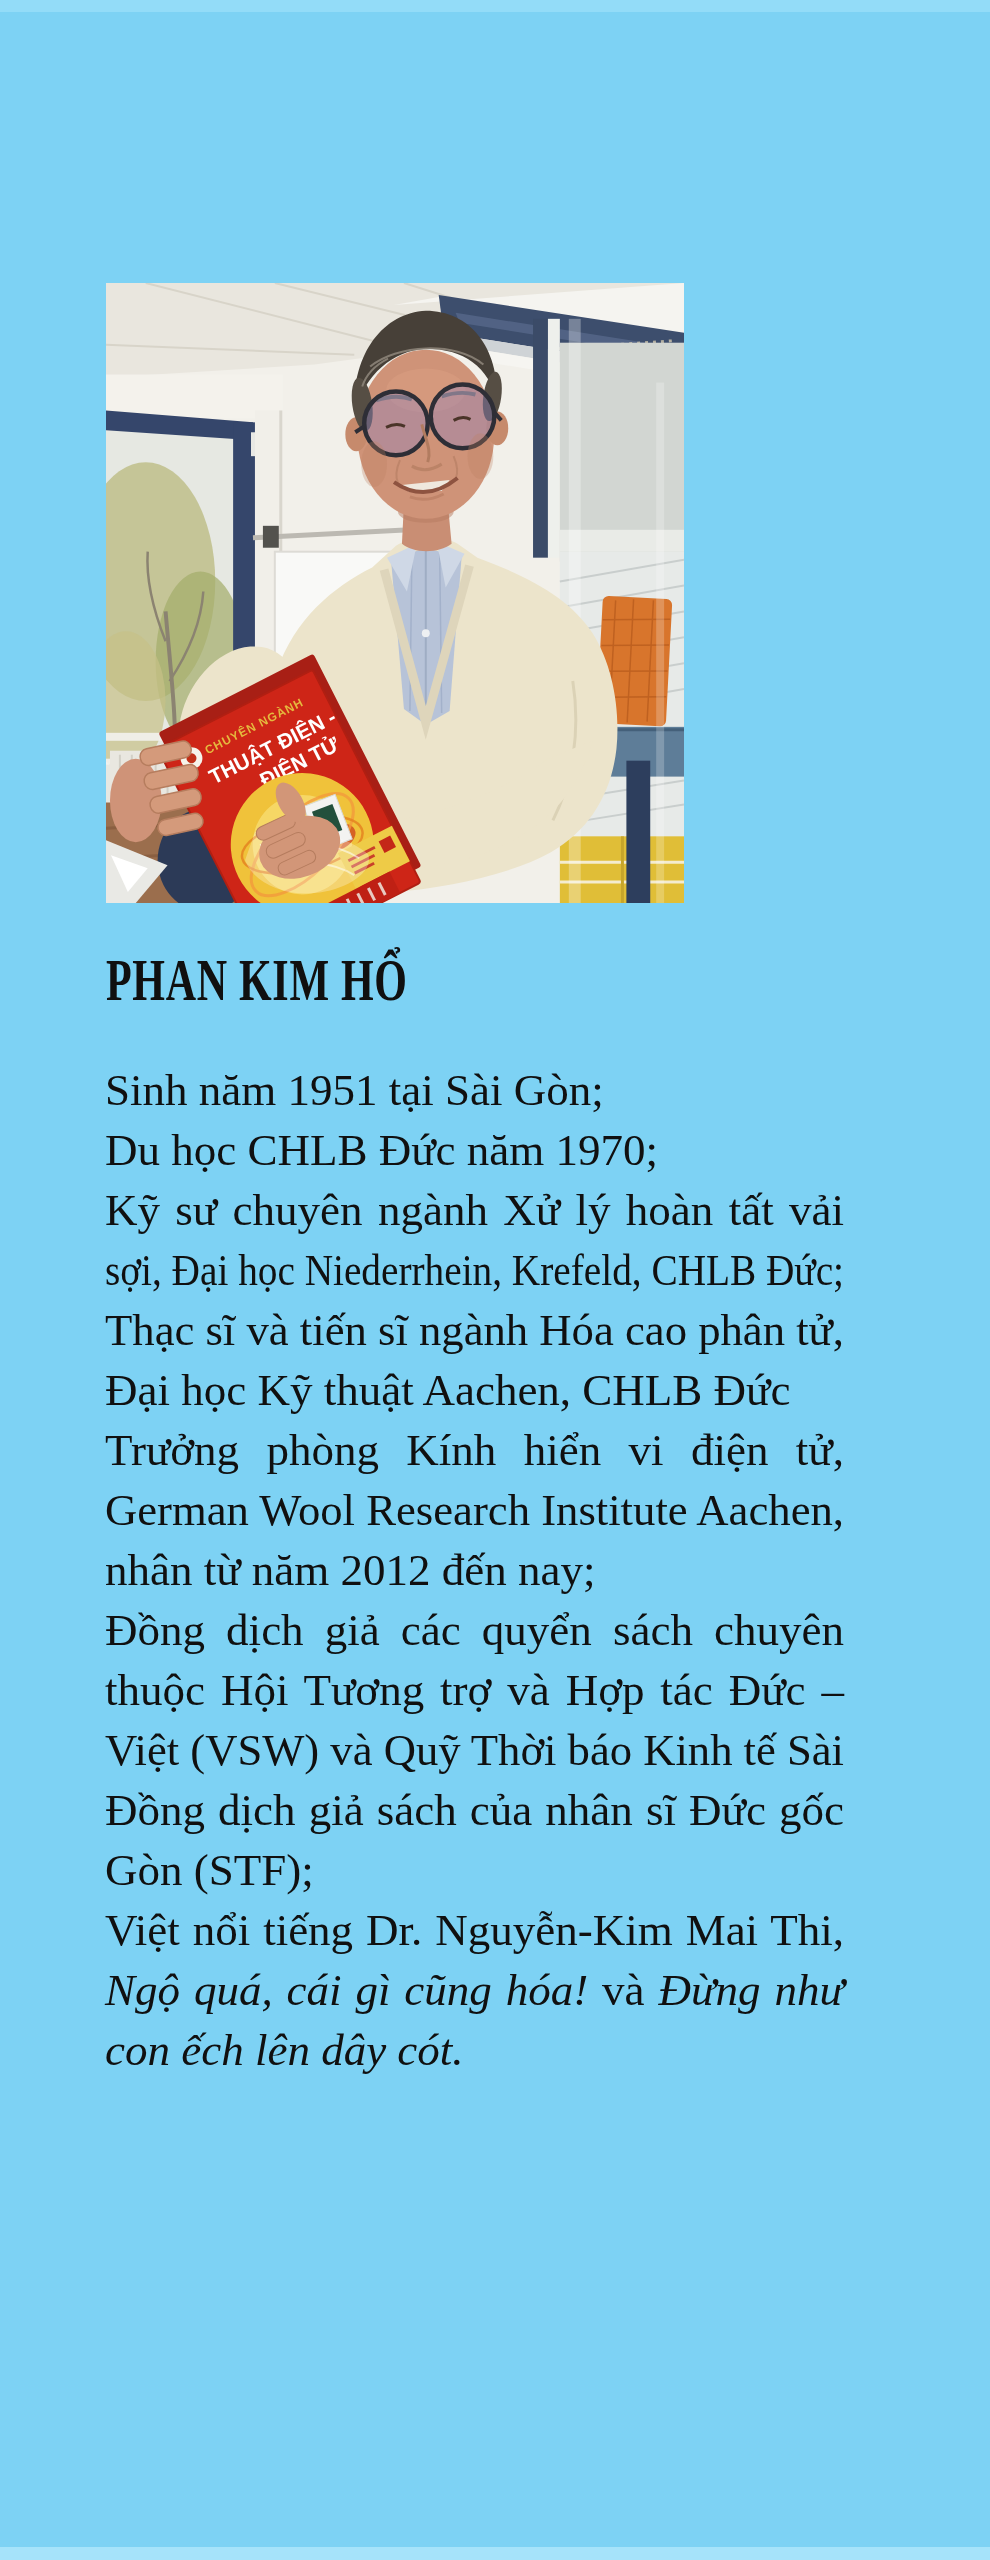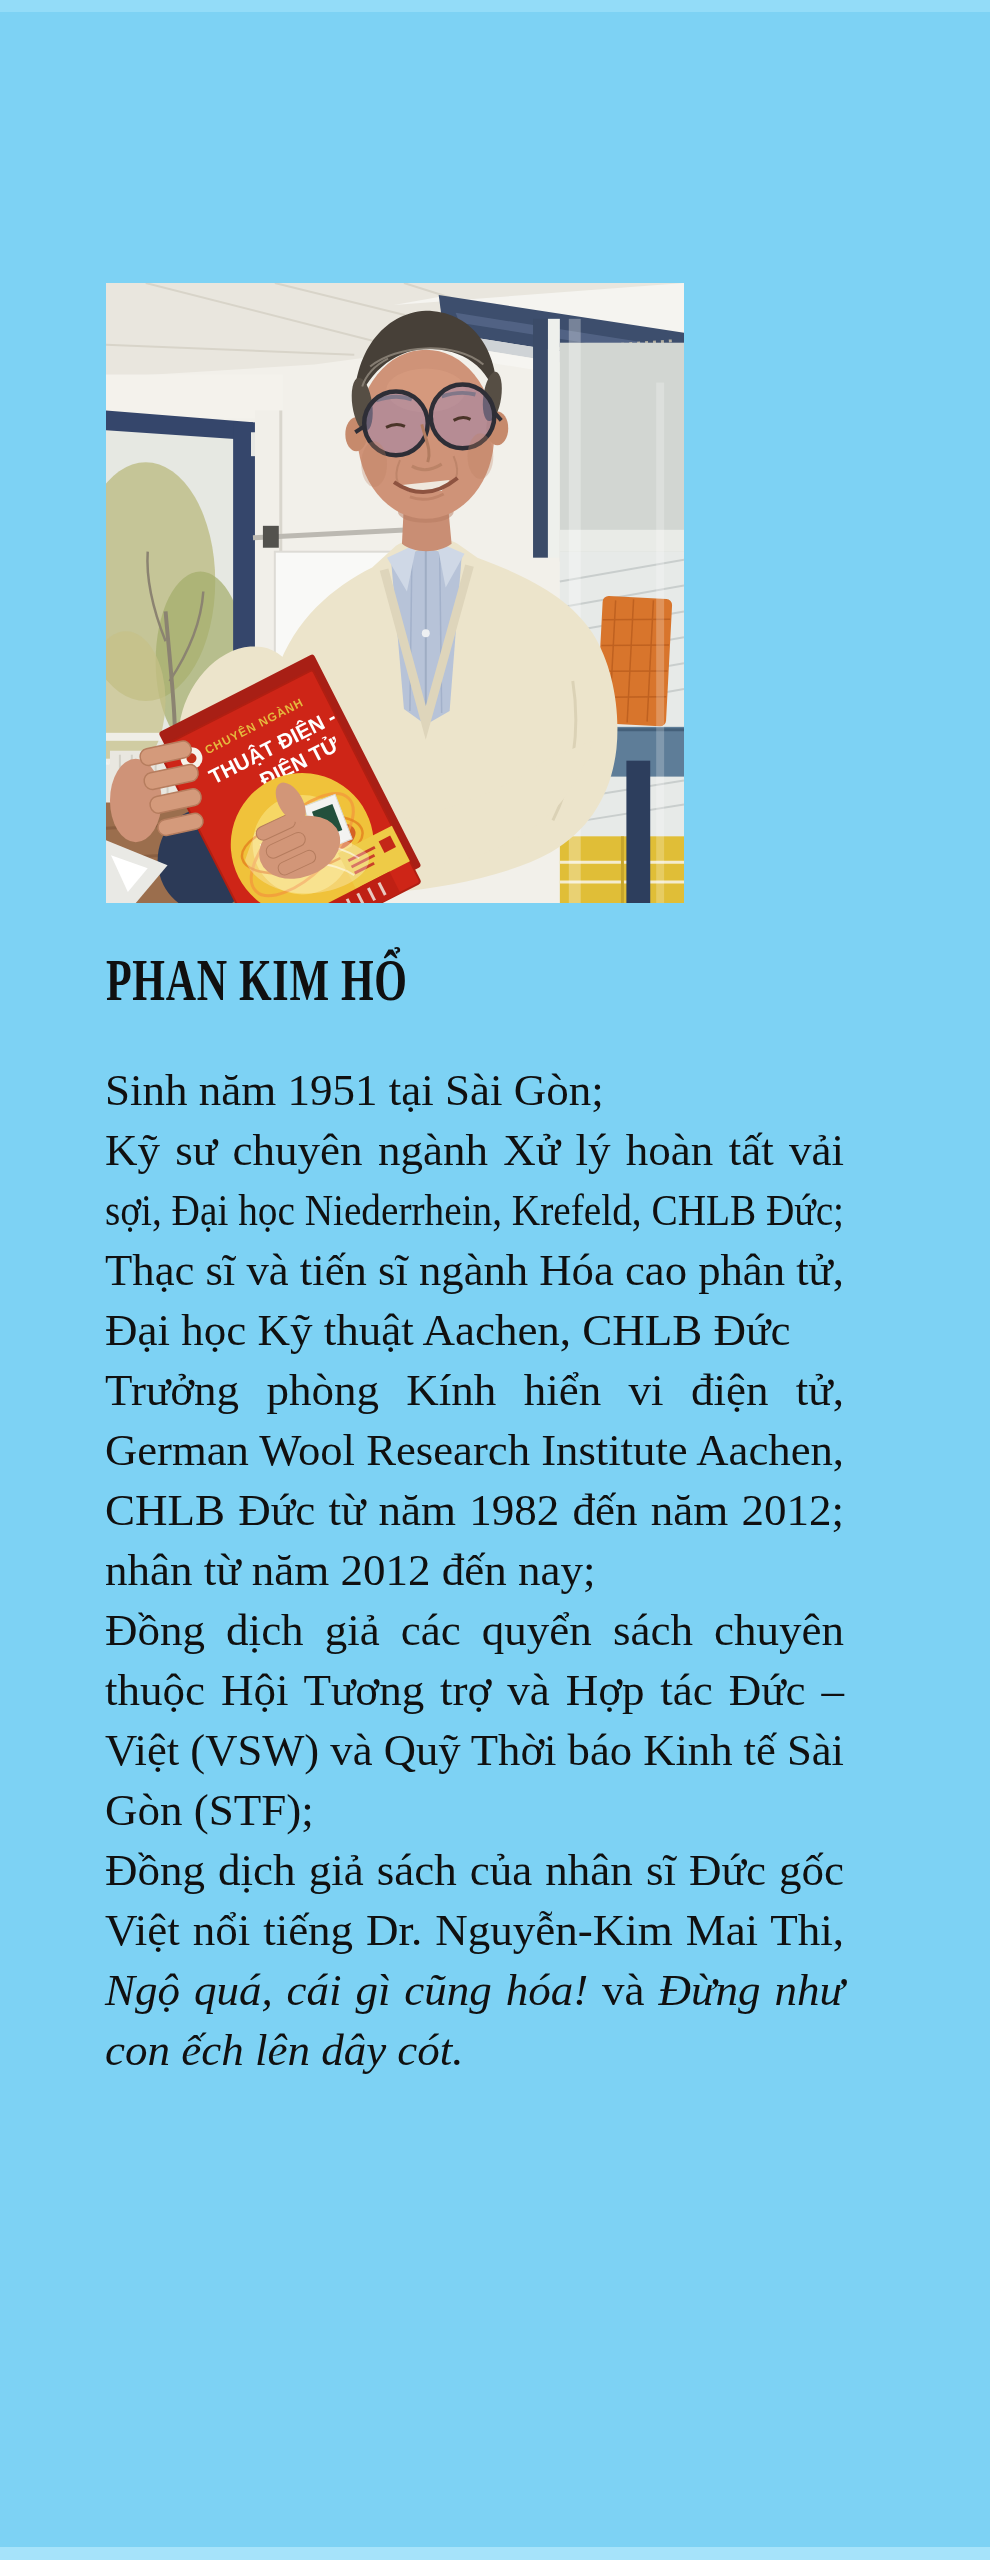--- a/index.html
+++ b/index.html
@@ -267,30 +267,30 @@
         <rect x="44" y="512" width="52" height="17" rx="8" fill="#d49a7b" stroke="#b67d5e" stroke-width="1.5" transform="rotate(-12 70 520)"></rect>
         <rect x="52" y="536" width="46" height="16" rx="8" fill="#d49a7b" stroke="#b67d5e" stroke-width="1.5" transform="rotate(-12 75 544)"></rect>
       </g>
     </svg>
   </div>
 
   <h1 class="page-title">PHAN KIM HỔ</h1>
 
   <div class="bio">
       <div class="bio-line"><span>Sinh năm 1951 tại Sài Gòn;</span></div>
+      <div class="bio-line"><span>Du học CHLB Đức năm 1970;</span></div>
       <div class="bio-line just"><span>Kỹ sư chuyên ngành Xử lý hoàn tất vải</span></div>
       <div class="bio-line just" style="width: 847px; transform: scaleX(0.872797); text-align: left; text-align-last: auto;"><span>sợi, Đại học Niederrhein, Krefeld, CHLB Đức;</span></div>
       <div class="bio-line just" style="width: 745px; transform: scaleX(0.99305); text-align: left; text-align-last: auto;"><span>Thạc sĩ và tiến sĩ ngành Hóa cao phân tử,</span></div>
       <div class="bio-line"><span>Đại học Kỹ thuật Aachen, CHLB Đức</span></div>
       <div class="bio-line just"><span>Trưởng phòng Kính hiển vi điện tử,</span></div>
       <div class="bio-line just" style="width: 745px; transform: scaleX(0.993196); text-align: left; text-align-last: auto;"><span>German Wool Research Institute Aachen,</span></div>
-      <div class="bio-line just"><span>CHLB Đức từ năm 1982 đến năm 2012;</span></div>
       <div class="bio-line"><span>nhân từ năm 2012 đến nay;</span></div>
       <div class="bio-line just"><span>Đồng dịch giả các quyển sách chuyên</span></div>
       <div class="bio-line just"><span>thuộc Hội Tương trợ và Hợp tác Đức –</span></div>
       <div class="bio-line just" style="width: 746px; transform: scaleX(0.991759); text-align: left; text-align-last: auto;"><span>Việt (VSW) và Quỹ Thời báo Kinh tế Sài</span></div>
+      <div class="bio-line just"><span>Đồng dịch giả sách của nhân sĩ Đức gốc</span></div>
       <div class="bio-line"><span>Gòn (STF);</span></div>
-      <div class="bio-line just"><span>Đồng dịch giả sách của nhân sĩ Đức gốc</span></div>
       <div class="bio-line just"><span>Việt nổi tiếng Dr. Nguyễn-Kim Mai Thi,</span></div>
       <div class="bio-line just"><span class="it">Ngộ quá, cái gì cũng hóa!</span><span> và </span><span class="it">Đừng như</span></div>
       <div class="bio-line"><span class="it">con ếch lên dây cót.</span></div>
     </div>
 </div>
 
 </body></html>

